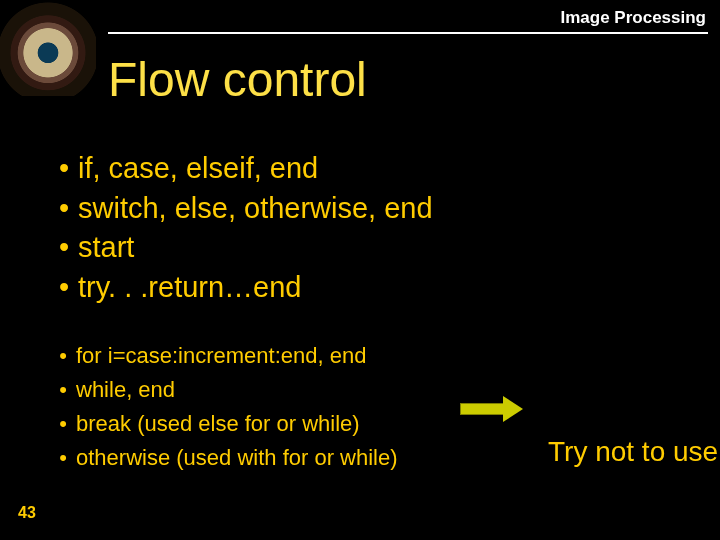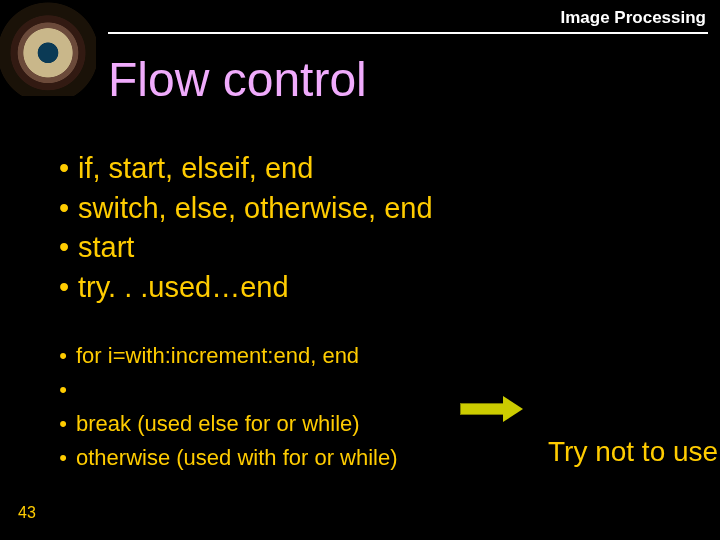--- a/index.html
+++ b/index.html
@@ -36,21 +36,21 @@
     top: 0; left: 0;
     width: 96px; height: 96px;
     background: radial-gradient(circle at 50% 55%, #0a3a55 0 14%, #c9b78a 15% 34%, #6b4a3a 35% 42%, #321a12 43% 52%, #1a1208 53% 70%, #000 71% 100%);
   }
   .title {
     position: absolute;
     top: 52px;
     left: 108px;
     font-family: "Comic Sans MS", "Segoe Script", cursive, sans-serif;
     font-size: 48px;
-    color: #f0abfc;
+    color: #fde047;
   }
   .group1 {
     position: absolute;
     top: 150px;
     left: 50px;
   }
   .group2 {
     position: absolute;
     top: 340px;
     left: 50px;
@@ -99,60 +99,62 @@
     font-size: 28px;
     color: #ffcc00;
     margin-top: 43px;
   }
   .page-num {
     position: absolute;
     left: 18px;
     bottom: 18px;
     font-size: 16px;
     color: #ffcc00;
+    font-weight: bold;
   }
 </style>
 </head>
 <body>
 
 <div class="header">
   <div class="header-label">Image Processing</div>
   <div class="header-rule"></div>
 </div>
 
 <div class="logo"></div>
 
 <div class="title">Flow control</div>
 
 <div class="group1">
   <div class="bullet-row">
     <span class="dot">•</span>
-    <span class="text">if, start, elseif, end</span>
+    <span class="text">if, case, elseif, end</span>
   </div>
   <div class="bullet-row">
     <span class="dot">•</span>
     <span class="text">switch, else, otherwise, end</span>
   </div>
   <div class="bullet-row">
     <span class="dot">•</span>
     <span class="text">start</span>
   </div>
   <div class="bullet-row">
     <span class="dot">•</span>
-    <span class="text">try. . .used…end</span>
+    <span class="text">try. . .return…end</span>
   </div>
 </div>
 
 <div class="group2">
   <div class="bullet-row">
     <span class="dot">•</span>
-    <span class="text">for i=with:increment:end, end</span>
+    <span class="text">for i=case:increment:end, end</span>
   </div>
   <div class="bullet-row">
     <span class="dot">•</span>
+    <span class="text">while, end</span>
   </div>
   <div class="bullet-row">
     <span class="dot">•</span>
     <span class="text">break (used else for or while)</span>
   </div>
   <div class="bullet-row">
     <span class="dot">•</span>
     <span class="text">otherwise (used with for or while)</span>
   </div>
 </div>

